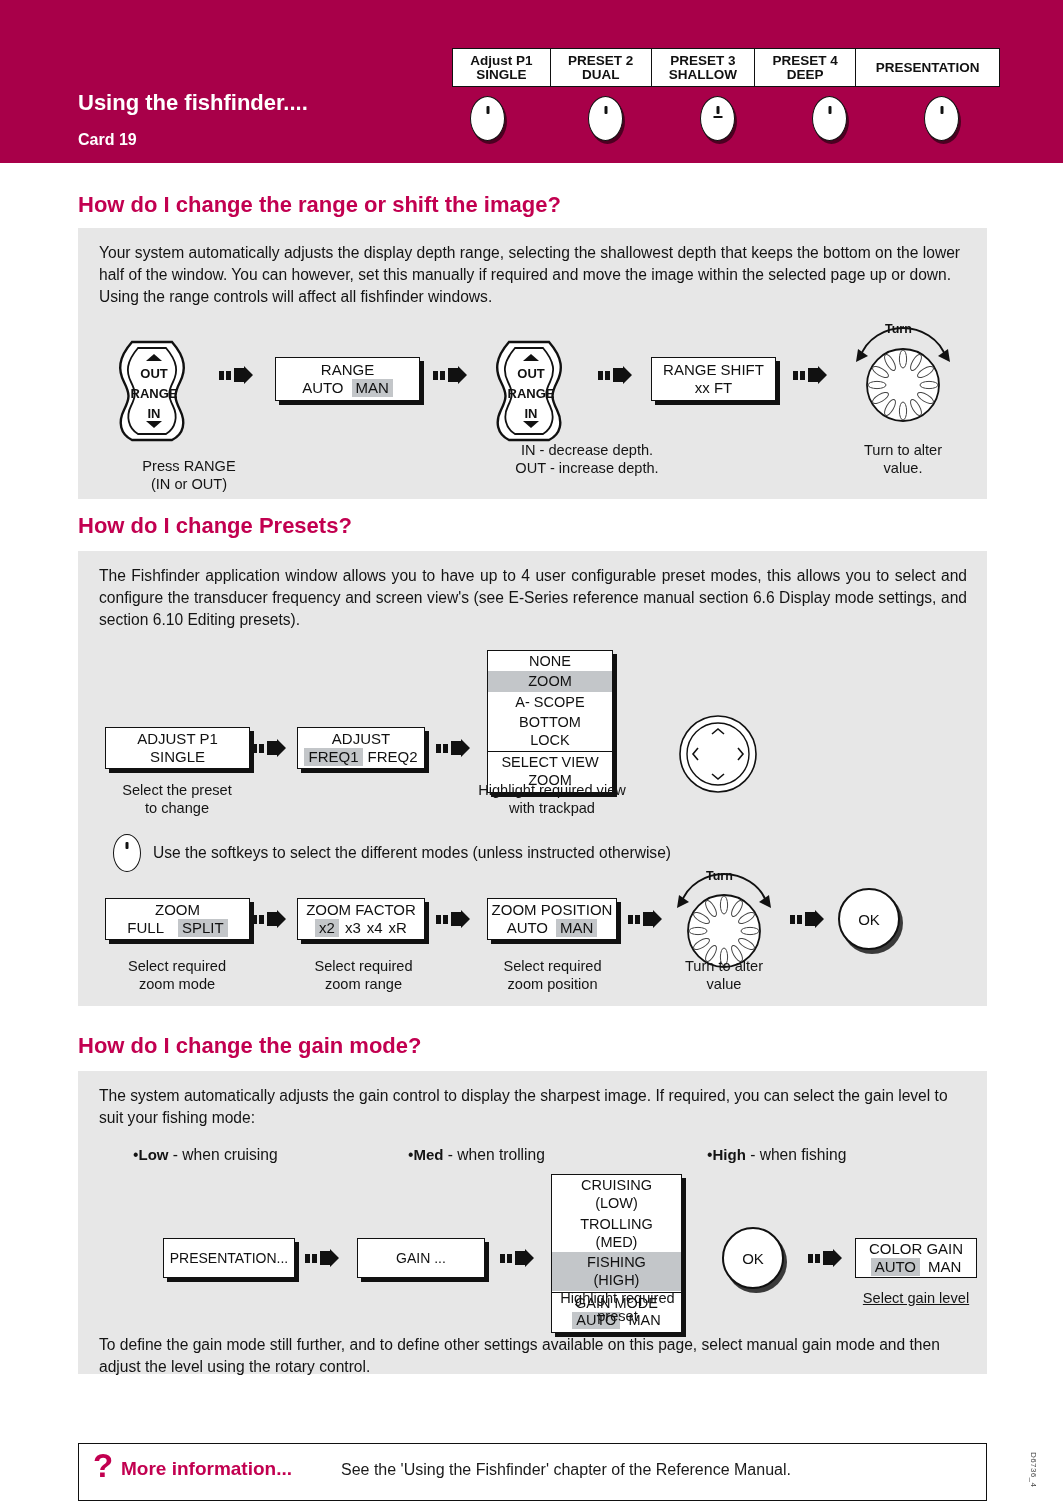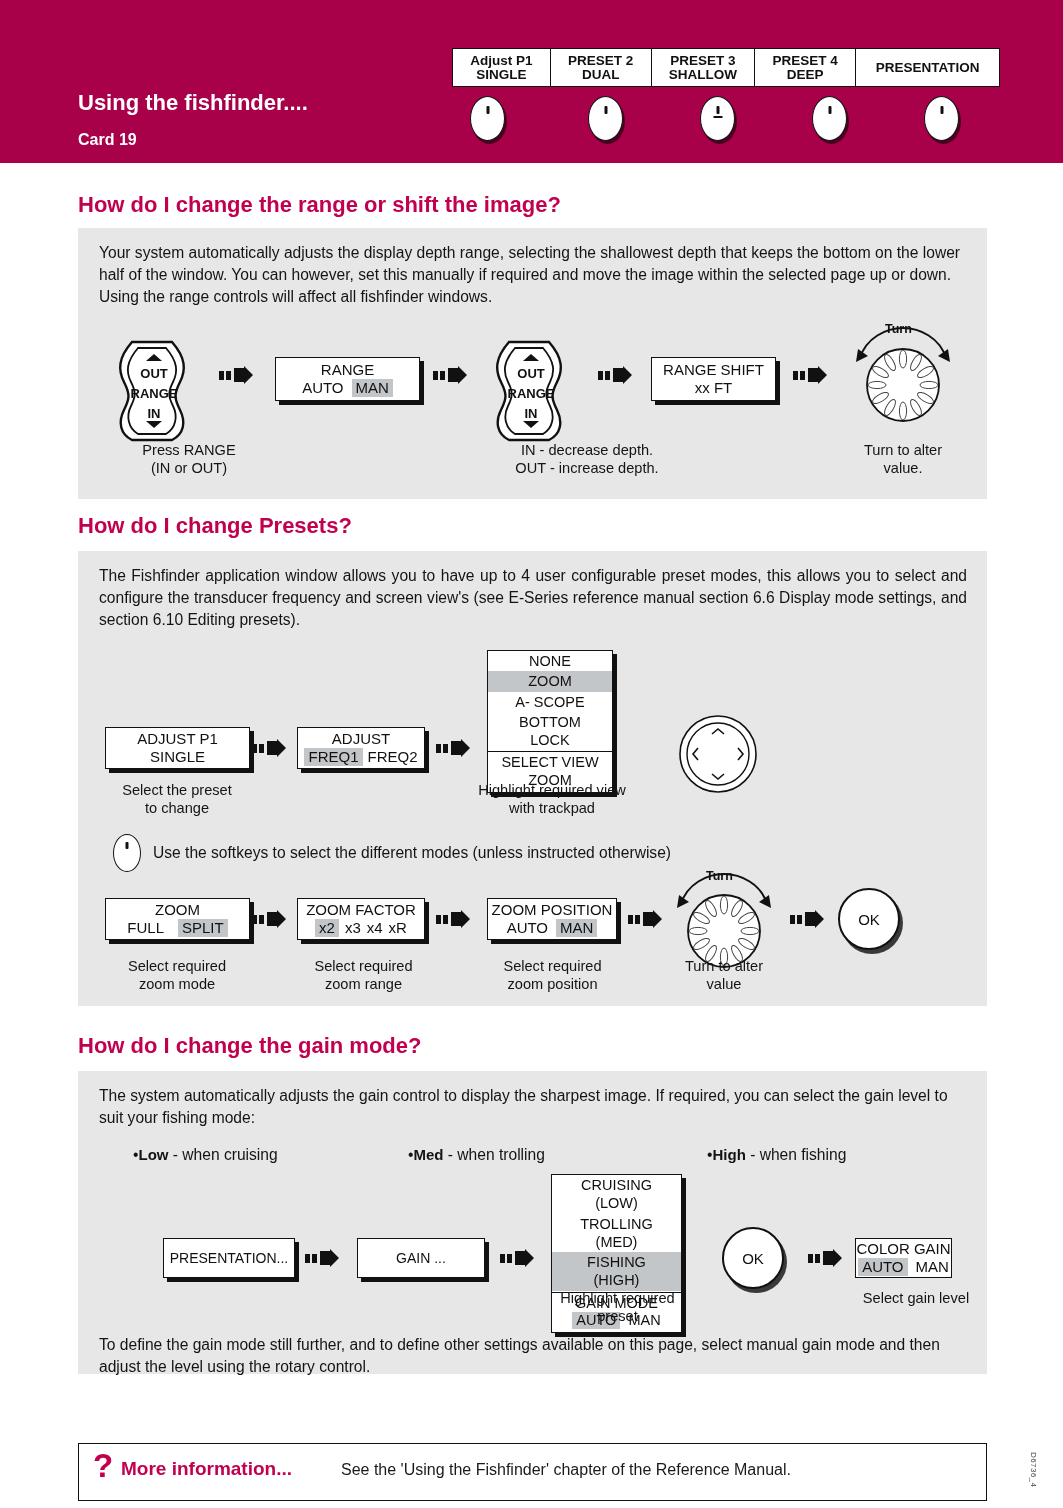--- a/index.html
+++ b/index.html
@@ -327,21 +327,21 @@
     <circle cx="43" cy="43" r="9" fill="#fff" stroke="none"></circle>
   </svg>
   <svg width="110" height="46" viewBox="0 0 110 46" style="position:absolute;left:-12px;top:-20px;">
     <path d="M12 36 C18 16 38 6 55 6" fill="none" stroke="#111" stroke-width="2"></path>
     <path d="M8 40 L10 27 L20 34 Z" fill="#111"></path>
     <path d="M98 36 C92 16 72 6 55 6" fill="none" stroke="#111" stroke-width="2"></path>
     <path d="M102 40 L100 27 L90 34 Z" fill="#111"></path>
   </svg>
 </div>
 
-<div class="cap" style="left:104px;top:441px;width:170px;">
+<div class="cap" style="left:104px;top:457px;width:170px;">
   <div>Press RANGE</div>
   <div>(IN or OUT)</div>
 </div>
 <div class="cap" style="left:442px;top:441px;width:290px;">
   <div>IN - decrease depth.</div>
   <div>OUT - increase depth.</div>
 </div>
 <div class="cap" style="left:828px;top:441px;width:150px;">
   <div>Turn to alter</div>
   <div>value.</div>
@@ -585,33 +585,33 @@
 </div>
 
 <div class="arrow" style="left:808px;top:1249px;">
   <svg width="34" height="18" viewBox="0 0 34 18">
       <rect x="0" y="5" width="5" height="9" fill="#111"></rect>
       <rect x="7" y="5" width="5" height="9" fill="#111"></rect>
       <path d="M15 2 L15 16 L25 16 L25 18 L34 9 L25 0 L25 2 Z" fill="#111"></path>
     </svg>
 </div>
 
-<div class="mbox" style="left:855px;top:1238px;width:97px;height:40px;box-shadow:none;">
+<div class="mbox" style="left:855px;top:1238px;width:122px;height:40px;box-shadow:none;">
   <div>COLOR GAIN</div>
   <div class="row" style="gap:8px;">
     <span class="hl">AUTO</span>
     <span>MAN</span>
   </div>
 </div>
 
 <div class="cap" style="left:540px;top:1289px;width:155px;">
   <div>Highlight required</div>
   <div>preset</div>
 </div>
-<div class="cap" style="left:855px;top:1289px;width:122px;">
+<div class="cap" style="left:855px;top:1289px;width:122px;text-decoration:underline;">
   <div>Select gain level</div>
 </div>
 
 <div class="panel-text" style="left:99px;top:1334px;width:868px;">To define the gain mode still further, and to define other settings available on this page, select manual gain mode and then adjust the level using the rotary control.</div>
 
 <div class="footer">
   <div class="footer-q">?</div>
   <div class="footer-title">More information...</div>
   <div class="footer-body">See the 'Using the Fishfinder' chapter of the Reference Manual.</div>
 </div>

